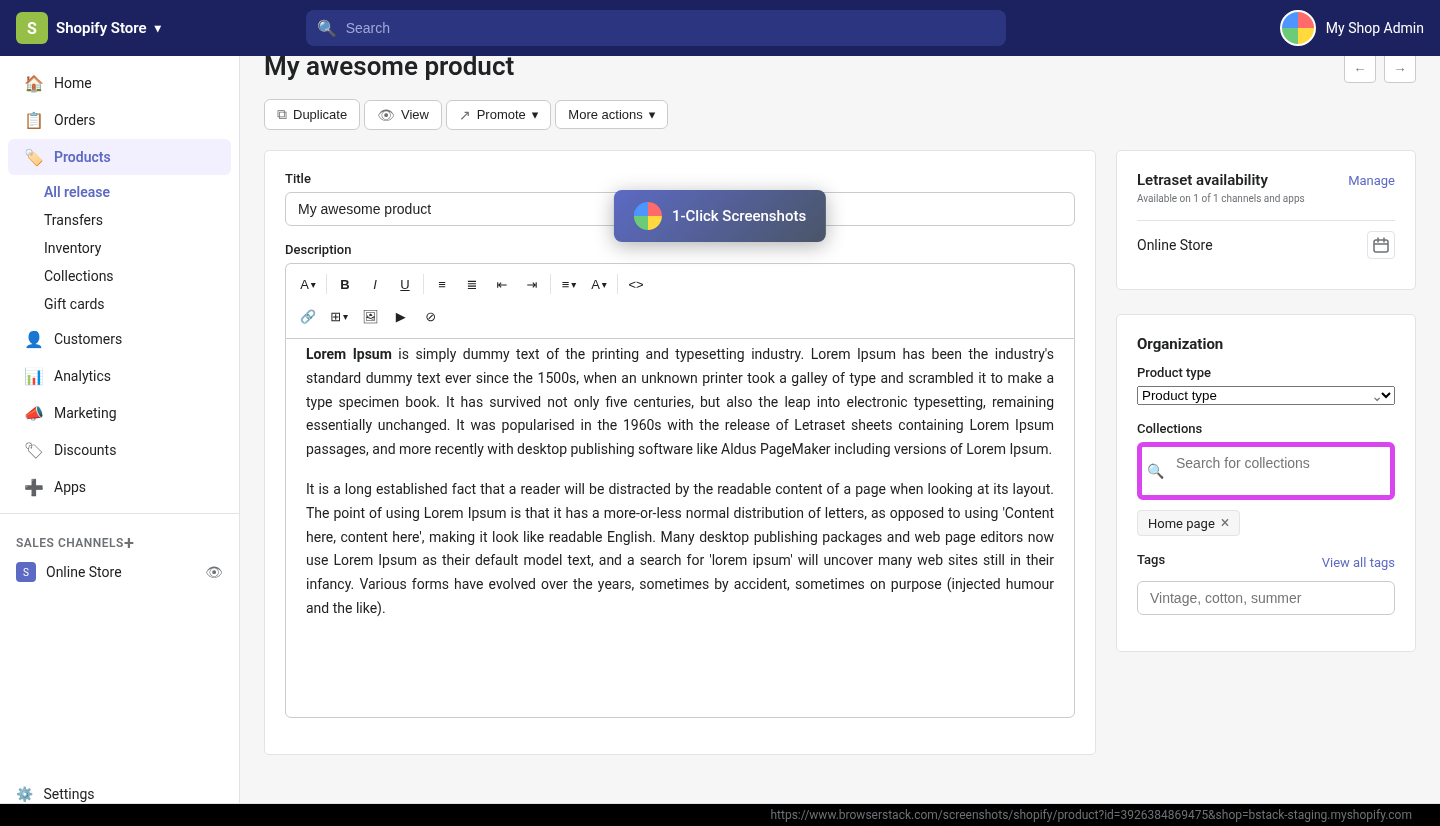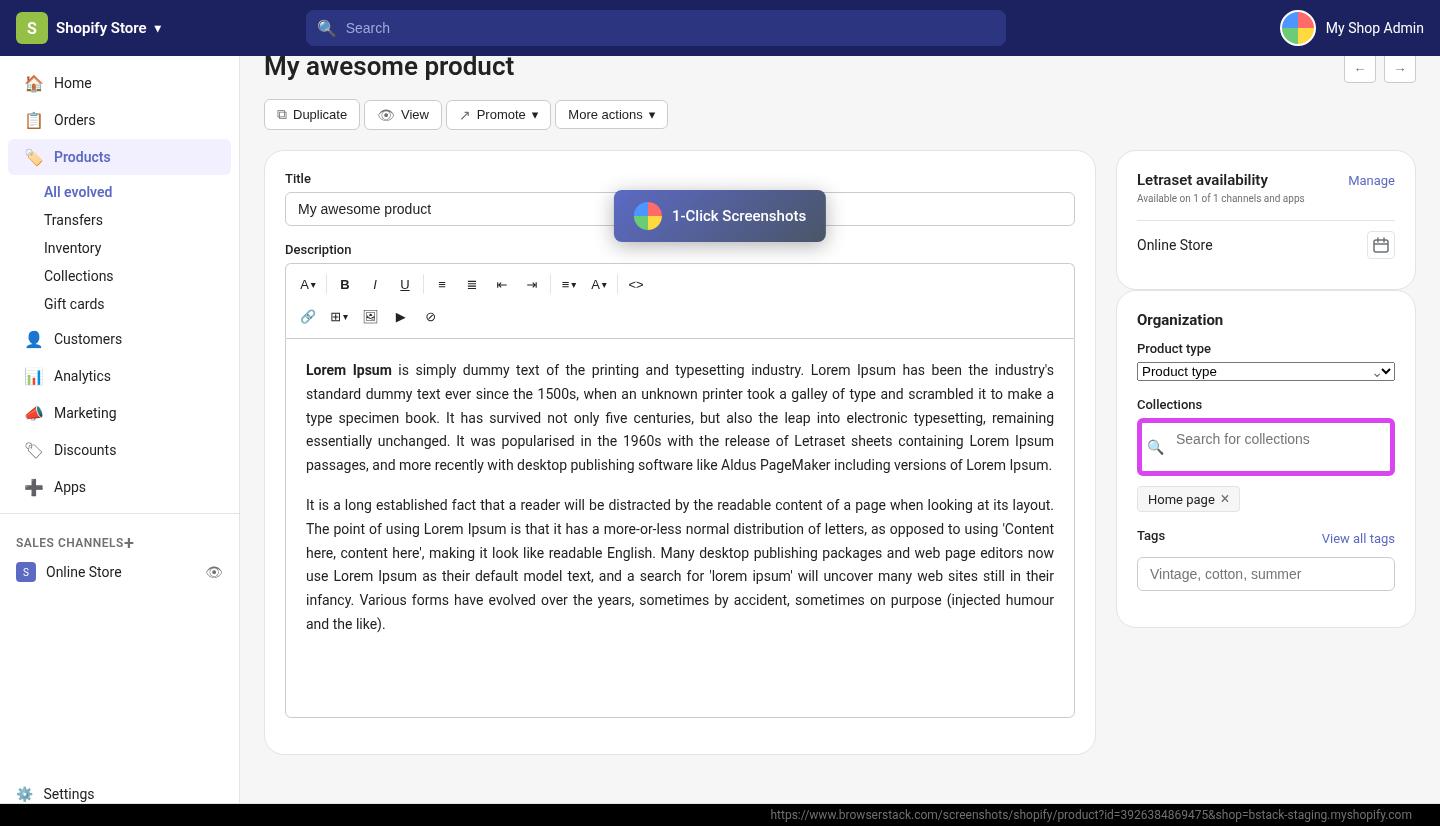--- a/index.html
+++ b/index.html
@@ -120,23 +120,23 @@
     .content-grid {
       display: grid;
       grid-template-columns: 1fr 300px;
       gap: 20px;
     }
 
     
     .card {
       background: #fff;
       border: 1px solid #e1e3e5;
-      border-radius: 20px;
+      border-radius: 5px;
       padding: 20px;
-      margin-bottom: 0;
+      margin-bottom: 24px;
     }
     .card-title { font-size: 15px; font-weight: 700; color: #202223; margin-bottom: 12px; }
 
     
     .form-label { font-size: 13px; font-weight: 500; color: #202223; margin-bottom: 6px; }
     .form-input {
       width: 100%; border: 1px solid #c9cccf; border-radius: 6px; padding: 8px 12px; font-size: 14px; color: #202223; outline: none;
     }
 
     
@@ -144,21 +144,21 @@
       border: 1px solid #c9cccf; border-bottom: none; border-radius: 6px 6px 0 0;
       padding: 6px 8px; display: flex; flex-wrap: wrap; gap: 2px; background: #fff;
     }
     .rte-toolbar-row { display: flex; gap: 2px; width: 100%; margin-bottom: 2px; }
     .rte-btn {
       padding: 4px 6px; border: none; background: none; cursor: pointer; color: #202223; font-size: 13px; border-radius: 4px; display: flex; align-items: center; justify-content: center; min-width: 28px; height: 28px;
     }
     .rte-btn.has-dropdown { gap: 2px; }
     .rte-separator { width: 1px; height: 20px; background: #e1e3e5; margin: 0 2px; align-self: center; }
     .rte-content {
-      border: 1px solid #c9cccf; border-radius: 0 0 6px 6px; min-height: 380px; padding: 20px 20px; background: #fff; font-size: 14px; line-height: 1.7; color: #202223; overflow-y: auto;
+      border: 1px solid #c9cccf; border-radius: 0 0 6px 6px; min-height: 380px; padding: 4px 20px; background: #fff; font-size: 14px; line-height: 1.7; color: #202223; overflow-y: auto;
     }
     .rte-content p { margin-bottom: 16px; text-align: justify; }
     .rte-content strong { font-weight: 700; }
 
     
     .right-panel {}
 
     
     .avail-header { display: flex; align-items: center; justify-content: space-between; margin-bottom: 4px; }
     .avail-title { font-size: 15px; font-weight: 600; }
@@ -249,21 +249,21 @@
   </div>
   <div class="sidebar-item">
     <span class="icon">📋</span>
     <span>Orders</span>
   </div>
   <div class="sidebar-item active">
     <span class="icon">🏷️</span>
     <span>Products</span>
   </div>
   <div class="sidebar-sub">
-    <div class="sidebar-sub-item active">All evolved</div>
+    <div class="sidebar-sub-item active">All release</div>
     <div class="sidebar-sub-item">Transfers</div>
     <div class="sidebar-sub-item">Inventory</div>
     <div class="sidebar-sub-item">Collections</div>
     <div class="sidebar-sub-item">Gift cards</div>
   </div>
   <div class="sidebar-item">
     <span class="icon">👤</span>
     <span>Customers</span>
   </div>
   <div class="sidebar-item">

